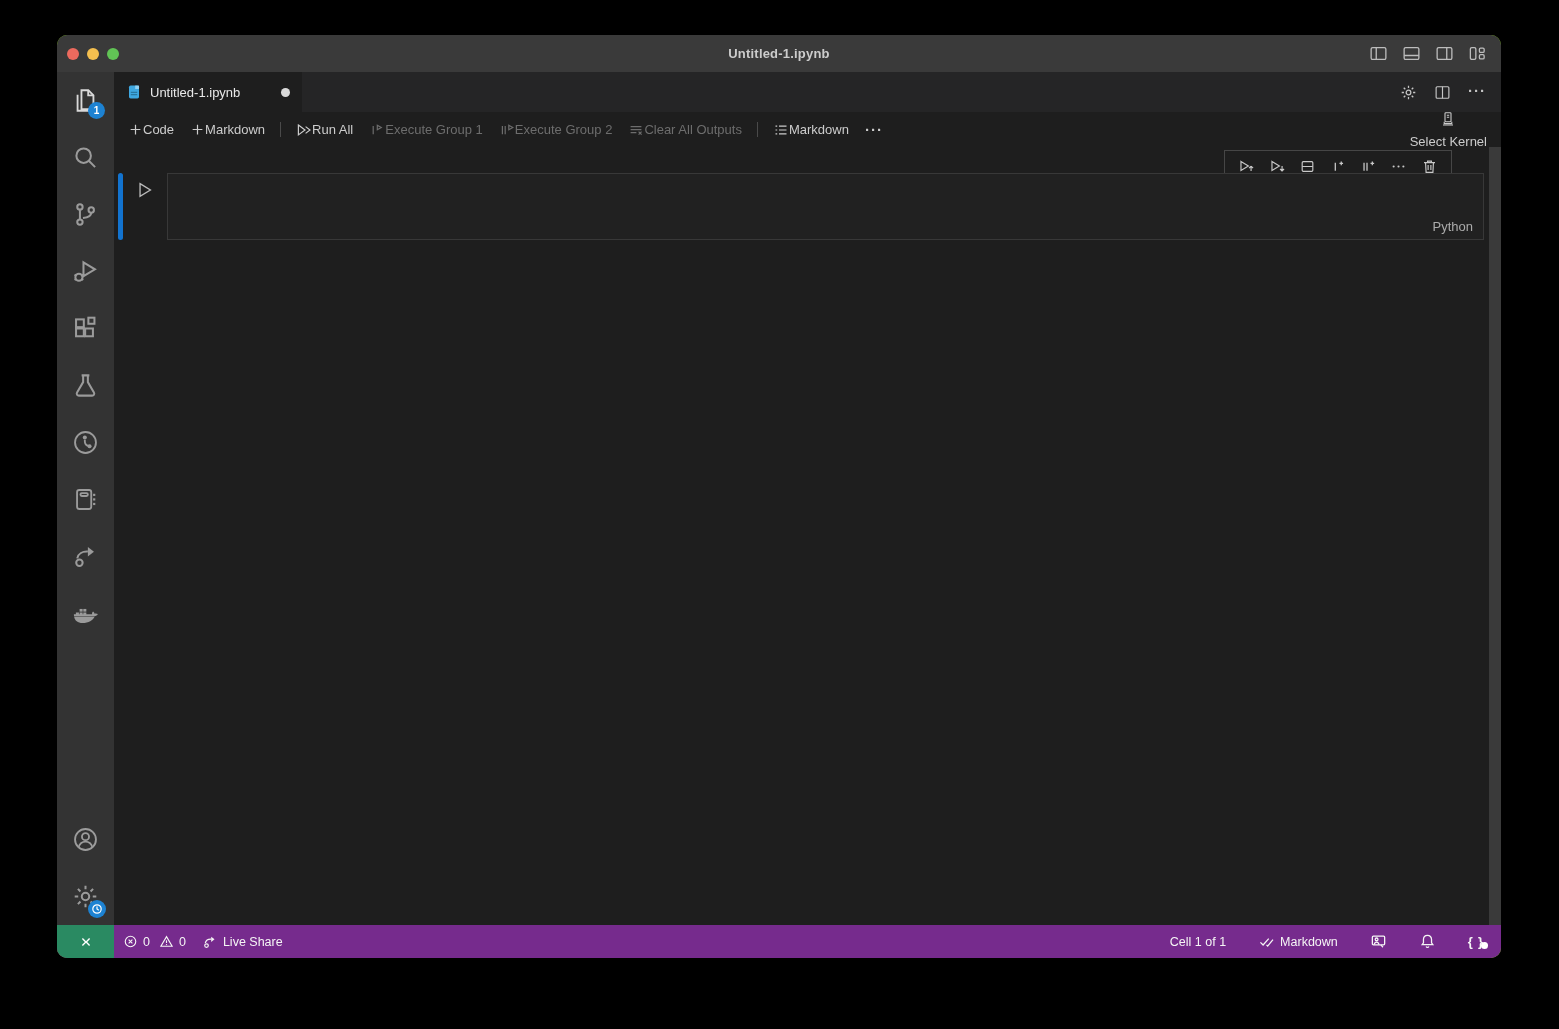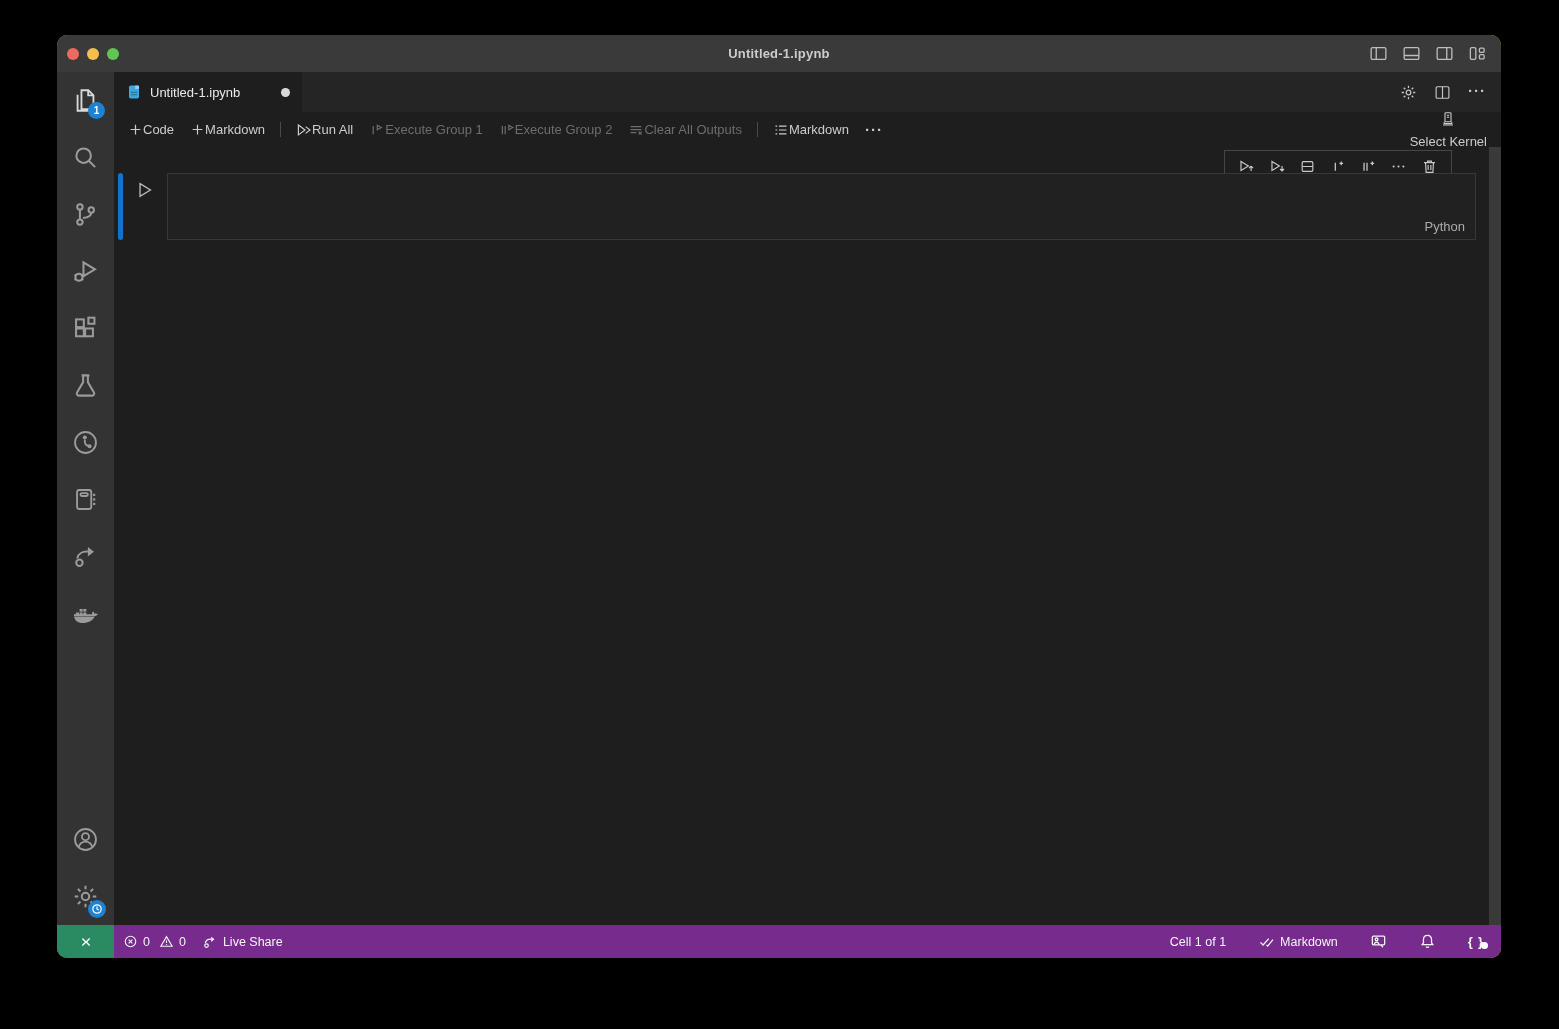--- a/index.html
+++ b/index.html
@@ -46,21 +46,21 @@
   .tb-btn.disabled { color:#6d6d6d; }
   .tb-sep { width:1px; height:15px; background:#4a4a4a; margin:0 7px; }
   .tb-right { margin-left:auto; display:flex; align-items:center; gap:7px; color:#cccccc; white-space:nowrap;flex-direction:column; }
   
   .editor { flex:1; position:relative; background:#1e1e1e; min-height:0; }
   .scrollbar { position:absolute; right:0; top:0; bottom:0; width:12px; background:#3a3a3a; }
   .cell-toolbar { position:absolute; top:3px; right:49px; width:228px; height:33px; border:1px solid #464646;
     background:#1e1e1e; display:flex; align-items:center; justify-content:space-evenly; color:#c8c8c8; }
   .cell-focusbar { position:absolute; left:4px; top:26px; width:5px; height:67px; border-radius:3px; background:#1273cf; }
   .cell-run { position:absolute; left:22px; top:34px; color:#b9b9b9; }
-  .cell-editor { position:absolute; left:53px; right:25px; top:26px; height:67px; background:#212121; border:1px solid #383838; }
+  .cell-editor { position:absolute; left:53px; right:17px; top:26px; height:67px; background:#212121; border:1px solid #383838; }
   .lang-label { position:absolute; right:10px; bottom:5px; font-size:13px; color:#ababab; }
   
   .statusbar { height:33px; flex:0 0 auto; background:#762b8d; display:flex; align-items:center; color:#f5f5f5; font-size:12.5px; }
   .remote { width:57px; height:100%; background:#2a8a62; display:flex; align-items:center; justify-content:center; color:#fff; }
   .sb-left { display:flex; align-items:center; gap:16px; padding-left:9px; }
   .sb-group { display:flex; align-items:center; gap:5px; }
   .sb-right { margin-left:auto; display:flex; align-items:center; gap:32px; padding-right:16px; }
   .braces { position:relative; font-size:13px; font-weight:bold; letter-spacing:2px; line-height:1; }
   .brace-dot { position:absolute; right:-3px; bottom:-1px; width:7px; height:7px; border-radius:50%; background:#fff; }
 </style>

